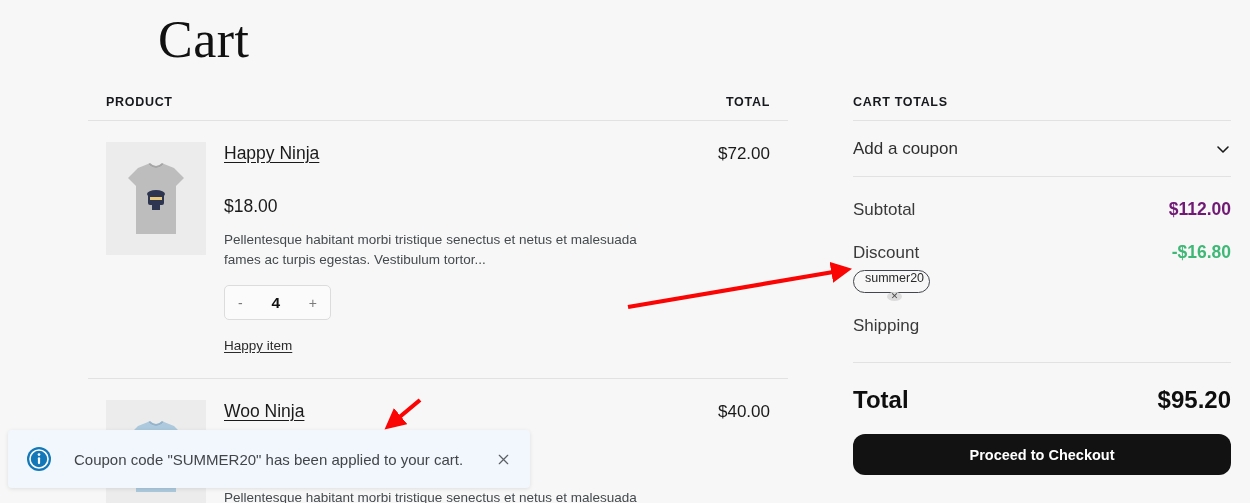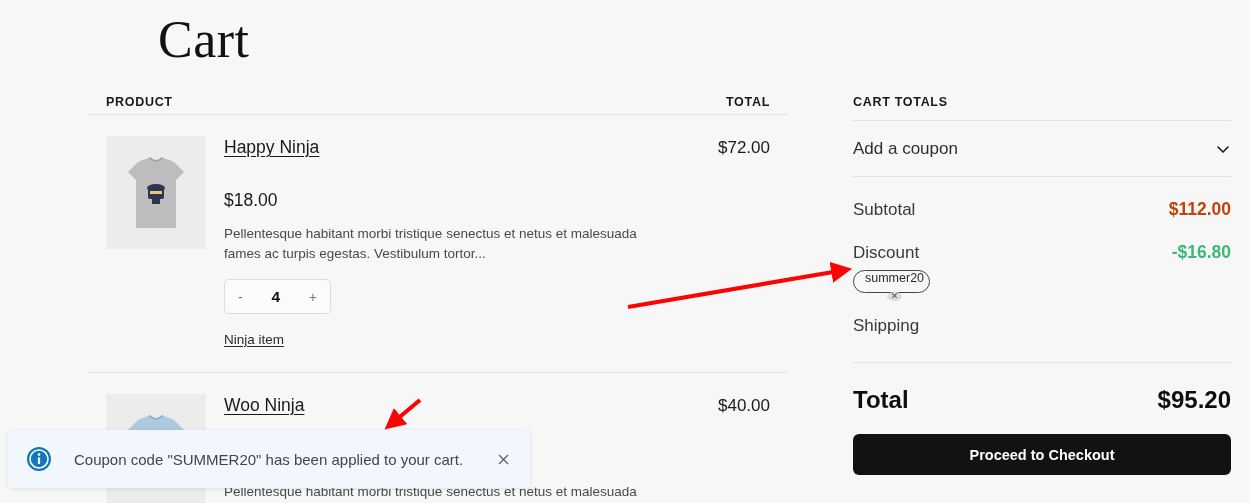--- a/index.html
+++ b/index.html
@@ -41,21 +41,21 @@
     position: absolute;
     left: 88px;
     top: 95px;
     width: 700px;
   }
 
   .table-head {
     display: flex;
     justify-content: space-between;
     align-items: center;
-    padding: 0 18px 5px 18px;
+    padding: 0 18px 11px 18px;
     border-bottom: 1px solid #e2e2e2;
   }
 
   .col-head {
     font-size: 12.5px;
     font-weight: 700;
     letter-spacing: 0.7px;
     color: #16181c;
   }
 
@@ -192,21 +192,21 @@
 
   .totals-line {
     display: flex;
     align-items: baseline;
     justify-content: space-between;
     margin-top: 22px;
     gap: 36px;
   }
 
   .tl-label { font-size: 17px; color: #3a3a3a; }
-  .tl-value { font-size: 17.5px; font-weight: 700; color: #c2410c; }
+  .tl-value { font-size: 17.5px; font-weight: 700; color: #701a75; }
   .tl-value.discount { color: #3fb877; }
 
   .chip-wrap { margin-top: 5px; }
 
   .chip {
     display: inline-flex;
     align-items: center;
     gap: 7px;
     height: 23px;
     padding: 0 5px 0 11px;
@@ -259,21 +259,21 @@
   .total-label { font-size: 24px; font-weight: 700; color: #0e0e0e; }
   .total-value { font-size: 24px; font-weight: 700; color: #0e0e0e; }
 
   .checkout-btn {
     margin-top: 20px;
     width: 100%;
     height: 41px;
     background: #121212;
     color: #ffffff;
     border: none;
-    border-radius: 6px;
+    border-radius: 12px;
     font-family: "Liberation Sans", sans-serif;
     font-size: 14.5px;
     font-weight: 700;
     cursor: pointer;
   }
 
   
   .toast {
     position: absolute;
     left: 8px;
@@ -343,21 +343,21 @@
       </div>
       <div class="row-info">
         <a class="prod-name">Happy Ninja</a>
         <div class="prod-price">$18.00</div>
         <div class="prod-desc">Pellentesque habitant morbi tristique senectus et netus et malesuada fames ac turpis egestas. Vestibulum tortor...</div>
         <div class="qty-stepper">
           <span class="qty-btn">-</span>
           <span class="qty-val">4</span>
           <span class="qty-btn">+</span>
         </div>
-        <a class="remove-item">Ninja item</a>
+        <a class="remove-item">Happy item</a>
       </div>
       <div class="row-total">$72.00</div>
     </div>
 
     <div class="cart-row">
       <div class="thumb">
         <svg viewBox="0 0 100 113" xmlns="http://www.w3.org/2000/svg">
           <rect x="0" y="0" width="100" height="113" fill="#ececec"></rect>
           <path d="M32 26 L42 22 Q50 30 58 22 L68 26 L78 36 L70 44 L70 92 L30 92 L30 44 L22 36 Z" fill="#adc9dd"></path>
           <path d="M42 22 Q50 30 58 22 L56 21 Q50 27 44 21 Z" fill="#93b4cc"></path>

